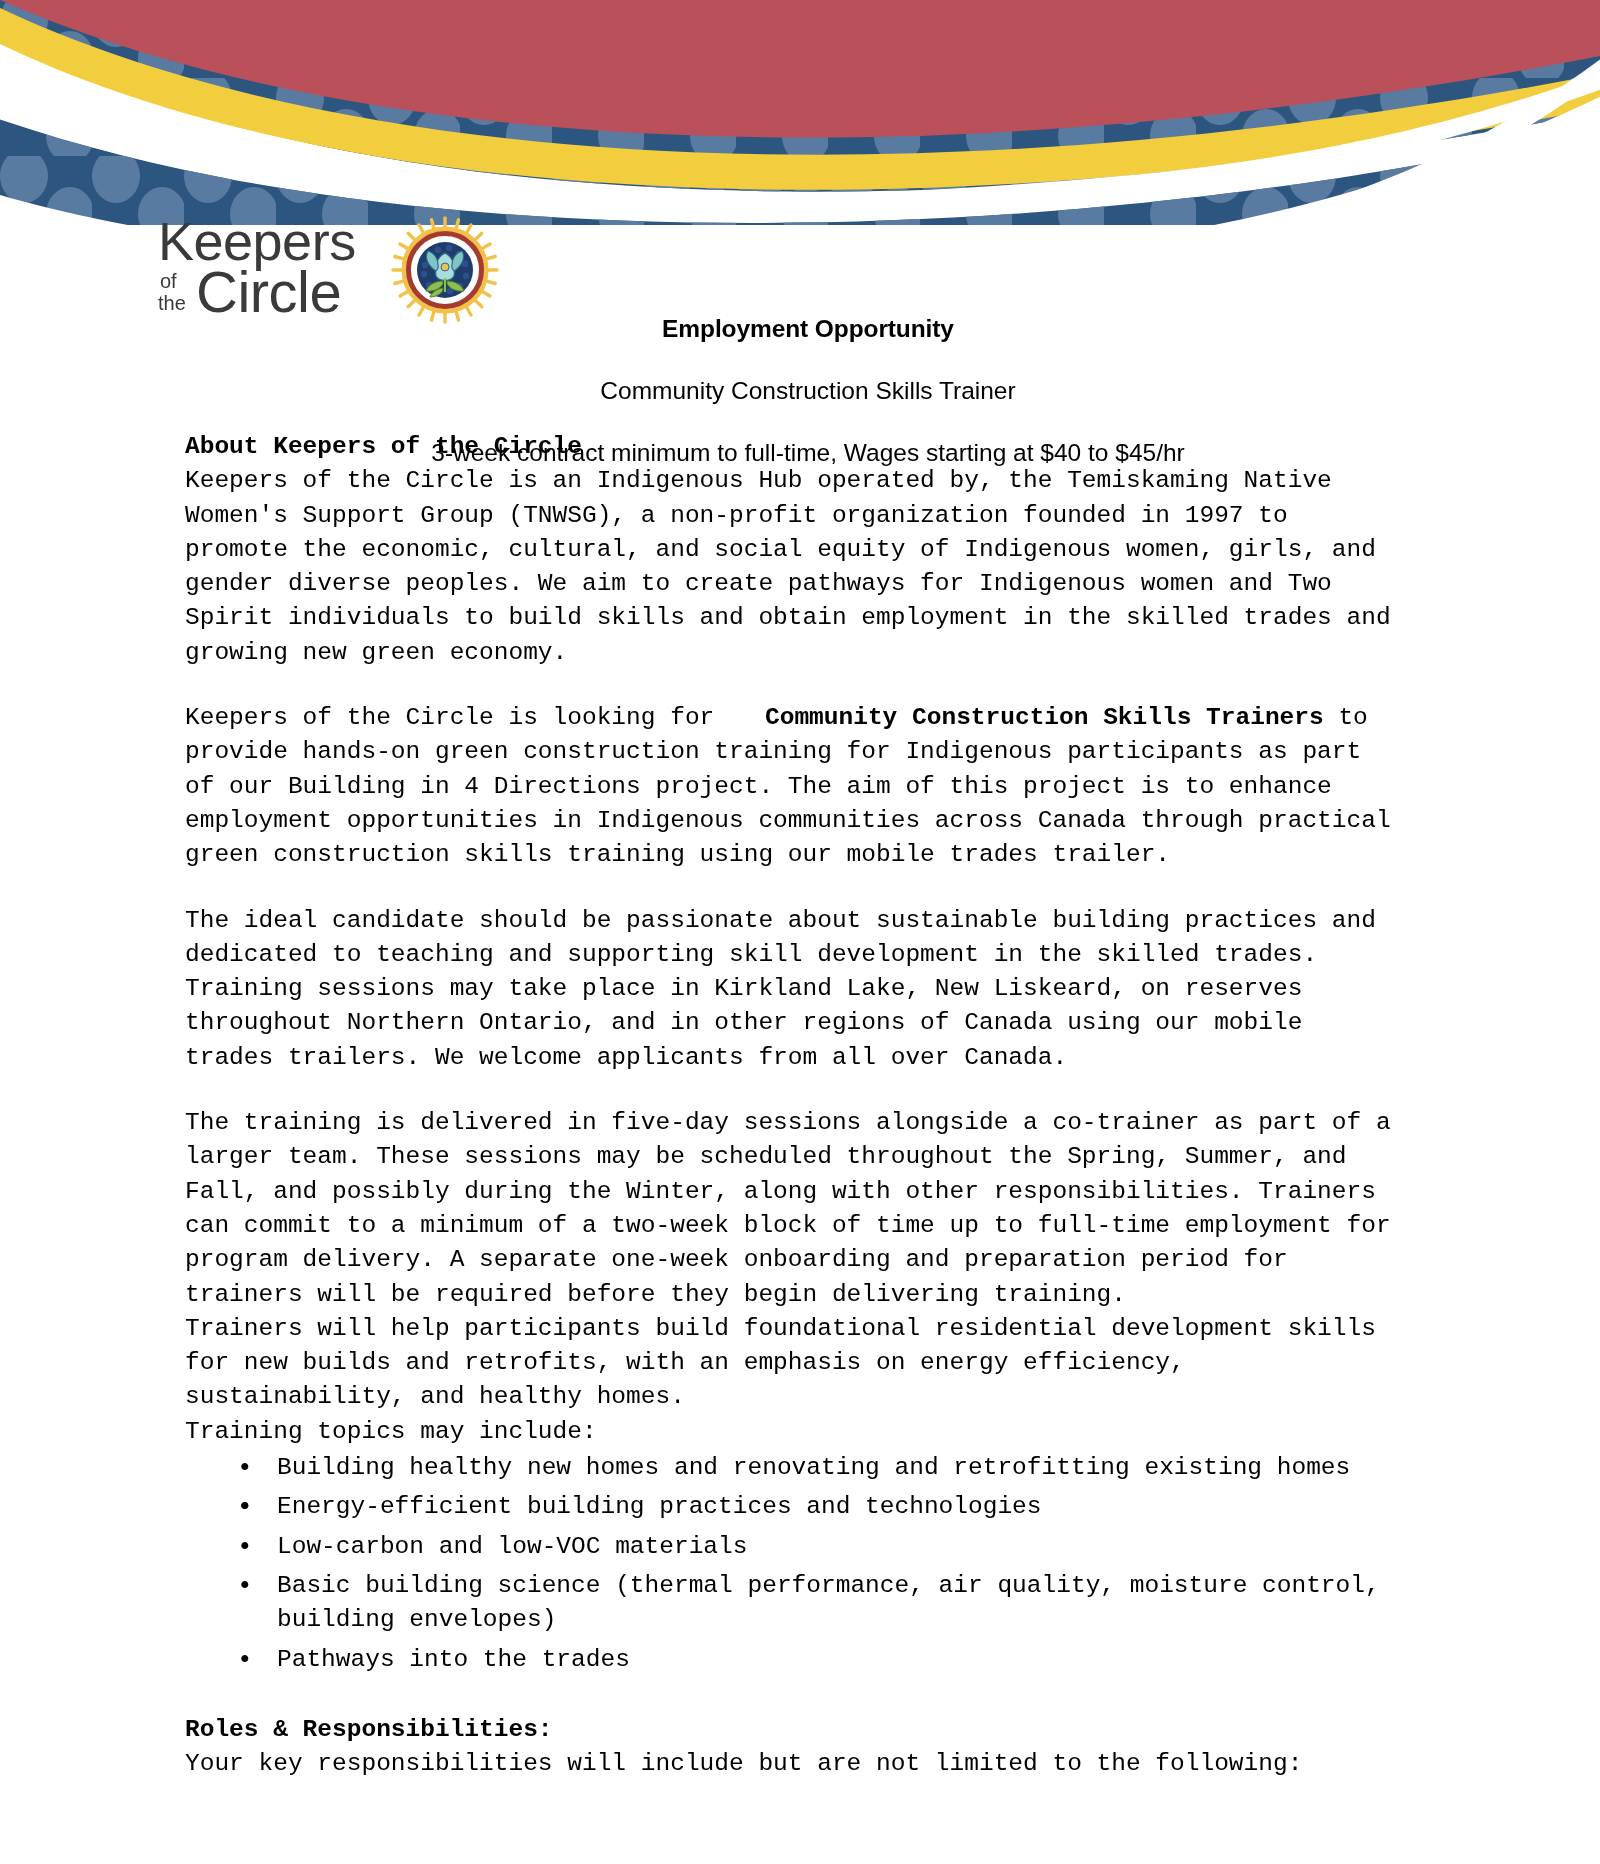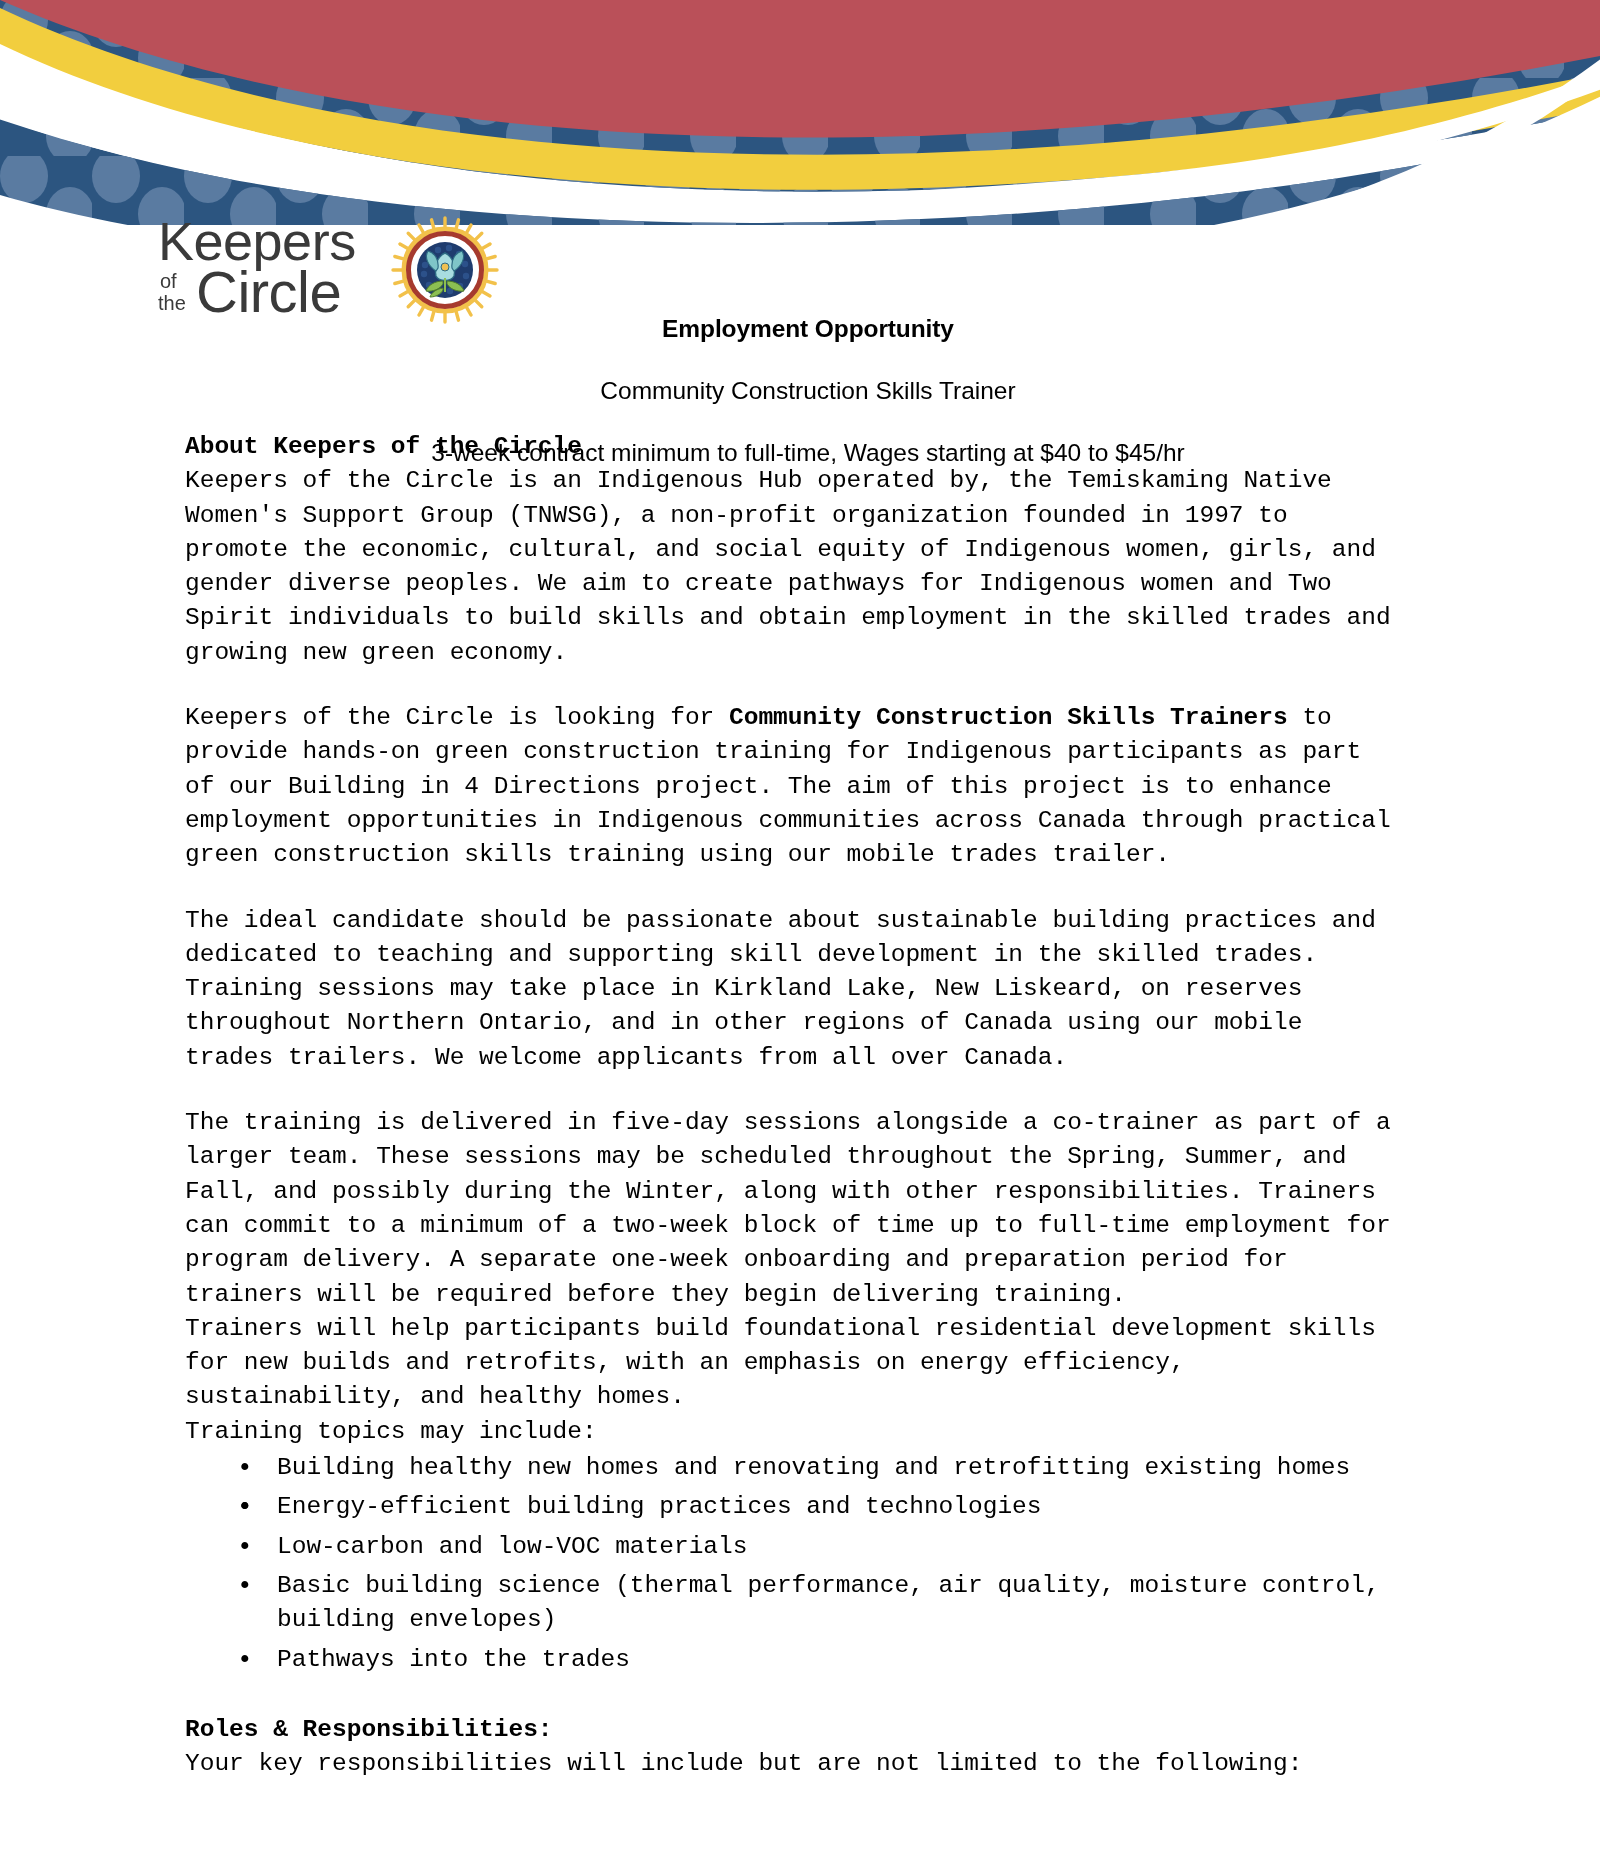--- a/index.html
+++ b/index.html
@@ -93,21 +93,21 @@
     line-height: 1.40;
   }
   ul.topics li .bullet {
     position: absolute;
     left: 52px;
     top: -1px;
     font-size: 26px;
     line-height: 1.40;
   }
 
-  b.inline-strong { font-weight: bold; }
+  b.inline-strong { font-weight: bold; margin-left: 36px; }
 </style>
 </head>
 <body>
 
 <div class="banner">
   <svg width="1600" height="225" viewBox="0 0 1600 225" xmlns="http://www.w3.org/2000/svg">
     <defs>
       <clipPath id="navyClip">
         <path d="M0,60 C330,210 900,250 1600,120 L1600,0 L0,0 Z M0,0"></path>
       </clipPath>

